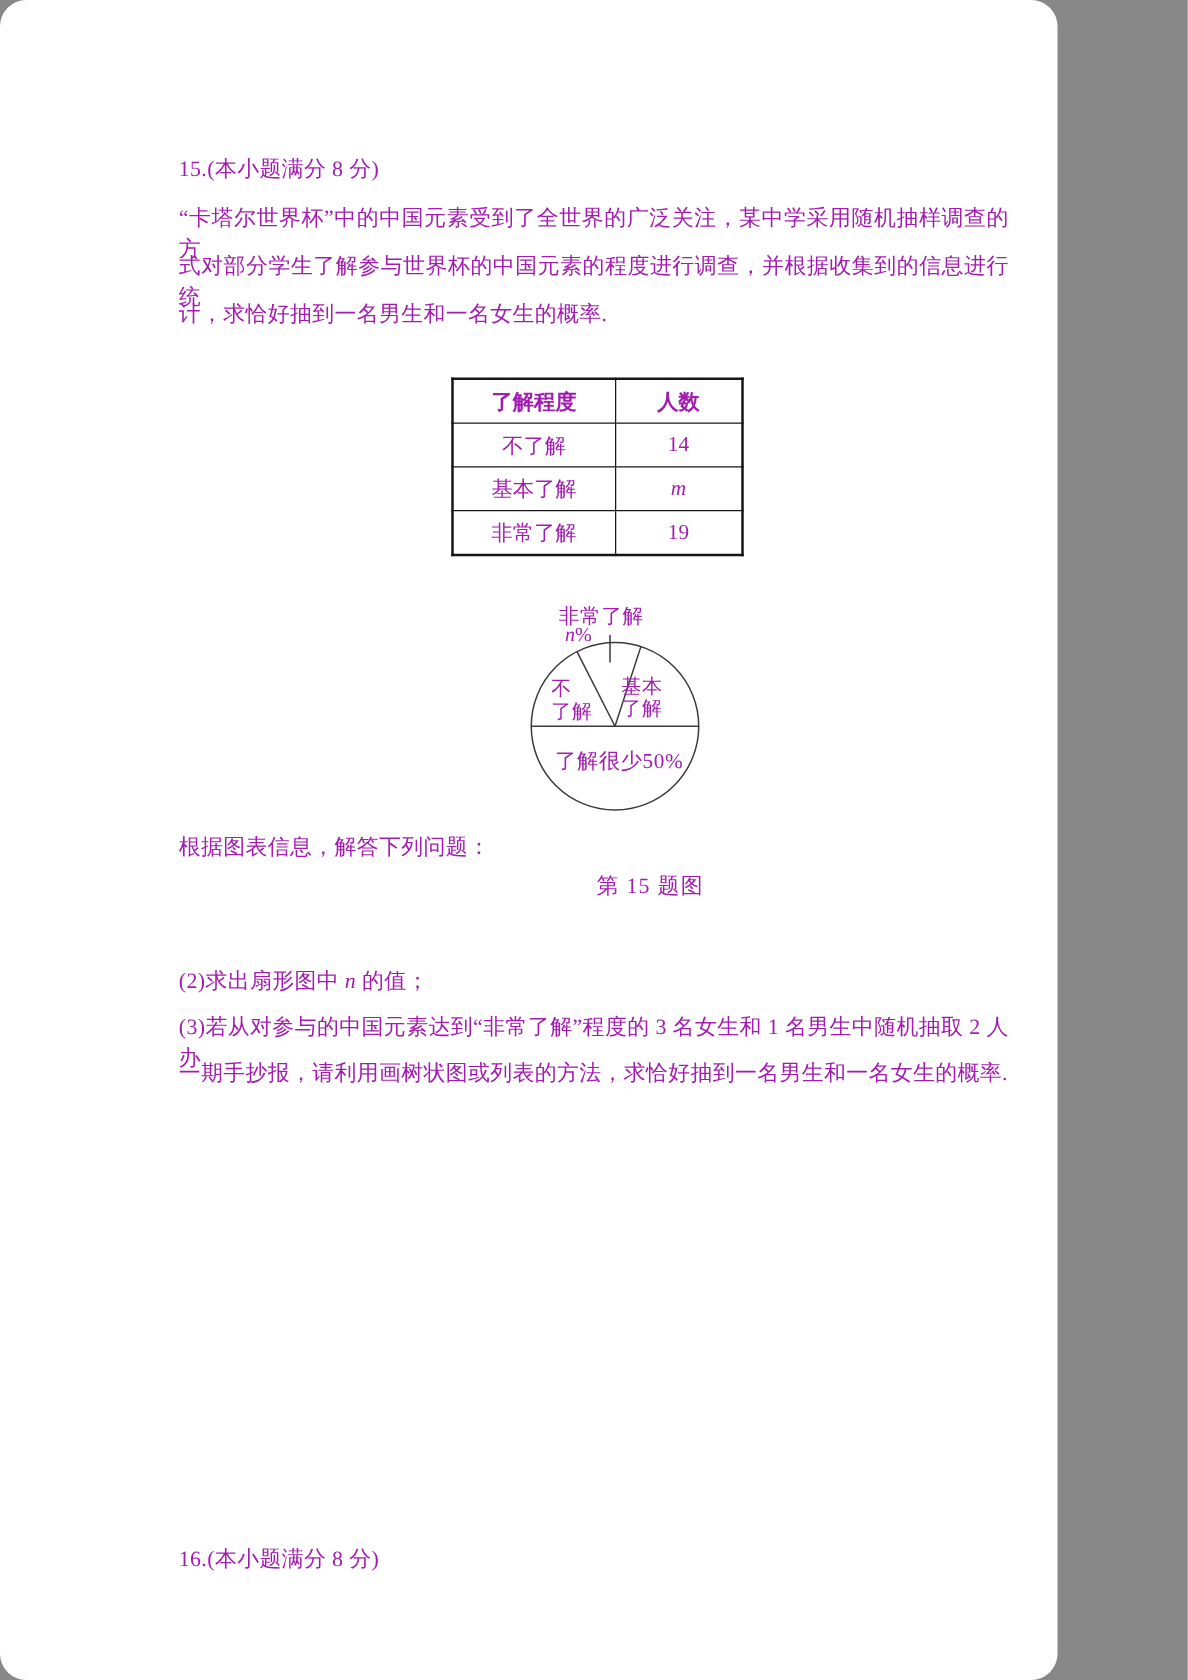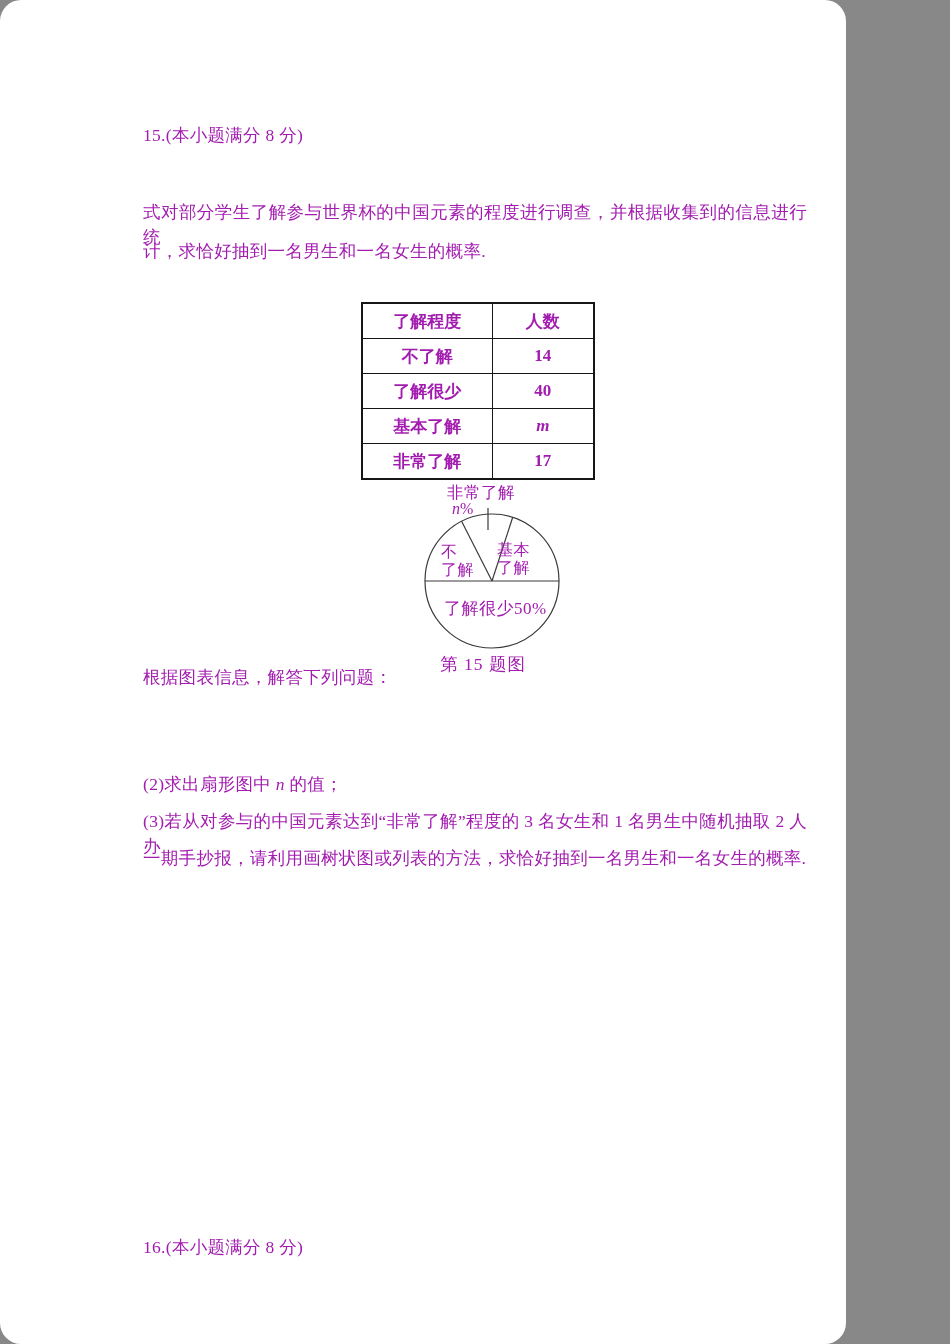--- a/index.html
+++ b/index.html
@@ -30,21 +30,21 @@
   .stat-table{
     position:absolute;left:361px;top:302px;
     border-collapse:collapse;
     border:2px solid #161616;
     table-layout:fixed;
   }
   .stat-table th,.stat-table td{
     border:1px solid #161616;
     height:34px;padding:0;
     text-align:center;vertical-align:middle;
-    font-size:17px;font-weight:bold;
+    font-size:17px;font-weight:normal;
   }
   .stat-table th{
     font-family:"Liberation Sans","DejaVu Sans",sans-serif;
     font-weight:700;
   }
   .col-degree{width:130px;}
   .col-count{width:102px;}
   
   .pie-svg{position:absolute;left:400px;top:478px;}
   .pie-svg line,.pie-svg circle{stroke:#3a3a3a;stroke-width:1.2;fill:none;}
@@ -52,60 +52,57 @@
     position:absolute;
     font-size:16px;line-height:17.5px;
     white-space:nowrap;letter-spacing:0.5px;
   }
   .pie-top-label{left:447px;top:484px;font-size:16.5px;}
   .pie-npct{left:452px;top:500px;font-size:16px;letter-spacing:0;}
   .pie-left-label{left:441px;top:543px;}
   .pie-right-label{left:497px;top:541px;}
   .pie-bottom-label{left:444px;top:600px;font-size:17px;text-align:center;}
   .pie-caption{
-    position:absolute;left:403px;top:652px;width:160px;
-    text-align:center;font-size:17.5px;white-space:nowrap;letter-spacing:1px;
+    position:absolute;left:403px;top:696px;width:160px;
+    text-align:right;font-size:17.5px;white-space:nowrap;letter-spacing:1px;
   }
 </style>
 </head>
 <body>
 
 <div class="page">
 
   <div class="tline" style="left:143px;top:123px">15.(本小题满分 8 分)</div>
+  <div class="tline jline" style="left:143px;top:162px">“卡塔尔世界杯”中的中国元素受到了全世界的广泛关注，某中学采用随机抽样调查的方</div>
   <div class="tline jline" style="left:143px;top:200px">式对部分学生了解参与世界杯的中国元素的程度进行调查，并根据收集到的信息进行统</div>
   <div class="tline" style="left:143px;top:239px">计，求恰好抽到一名男生和一名女生的概率.</div>
 
   <table class="stat-table">
     <colgroup>
         <col class="col-degree">
         <col class="col-count">
       </colgroup>
     <thead>
       <tr>
         <th>了解程度</th>
         <th>人数</th>
       </tr>
     </thead>
     <tbody>
       <tr>
         <td>不了解</td>
         <td>14</td>
       </tr>
       <tr>
-        <td>了解很少</td>
-        <td>40</td>
-      </tr>
-      <tr>
         <td>基本了解</td>
         <td class="var">m</td>
       </tr>
       <tr>
         <td>非常了解</td>
-        <td>17</td>
+        <td>19</td>
       </tr>
     </tbody>
   </table>
 
   <svg class="pie-svg" width="190" height="185" viewBox="0 0 190 185">
     <circle cx="92" cy="103" r="67"></circle>
     <line x1="25" y1="103" x2="159" y2="103"></line>
     <line x1="92" y1="103" x2="61.6" y2="43.3"></line>
     <line x1="92" y1="103" x2="112.7" y2="39.3"></line>
     <line x1="88" y1="30" x2="88" y2="52"></line>

